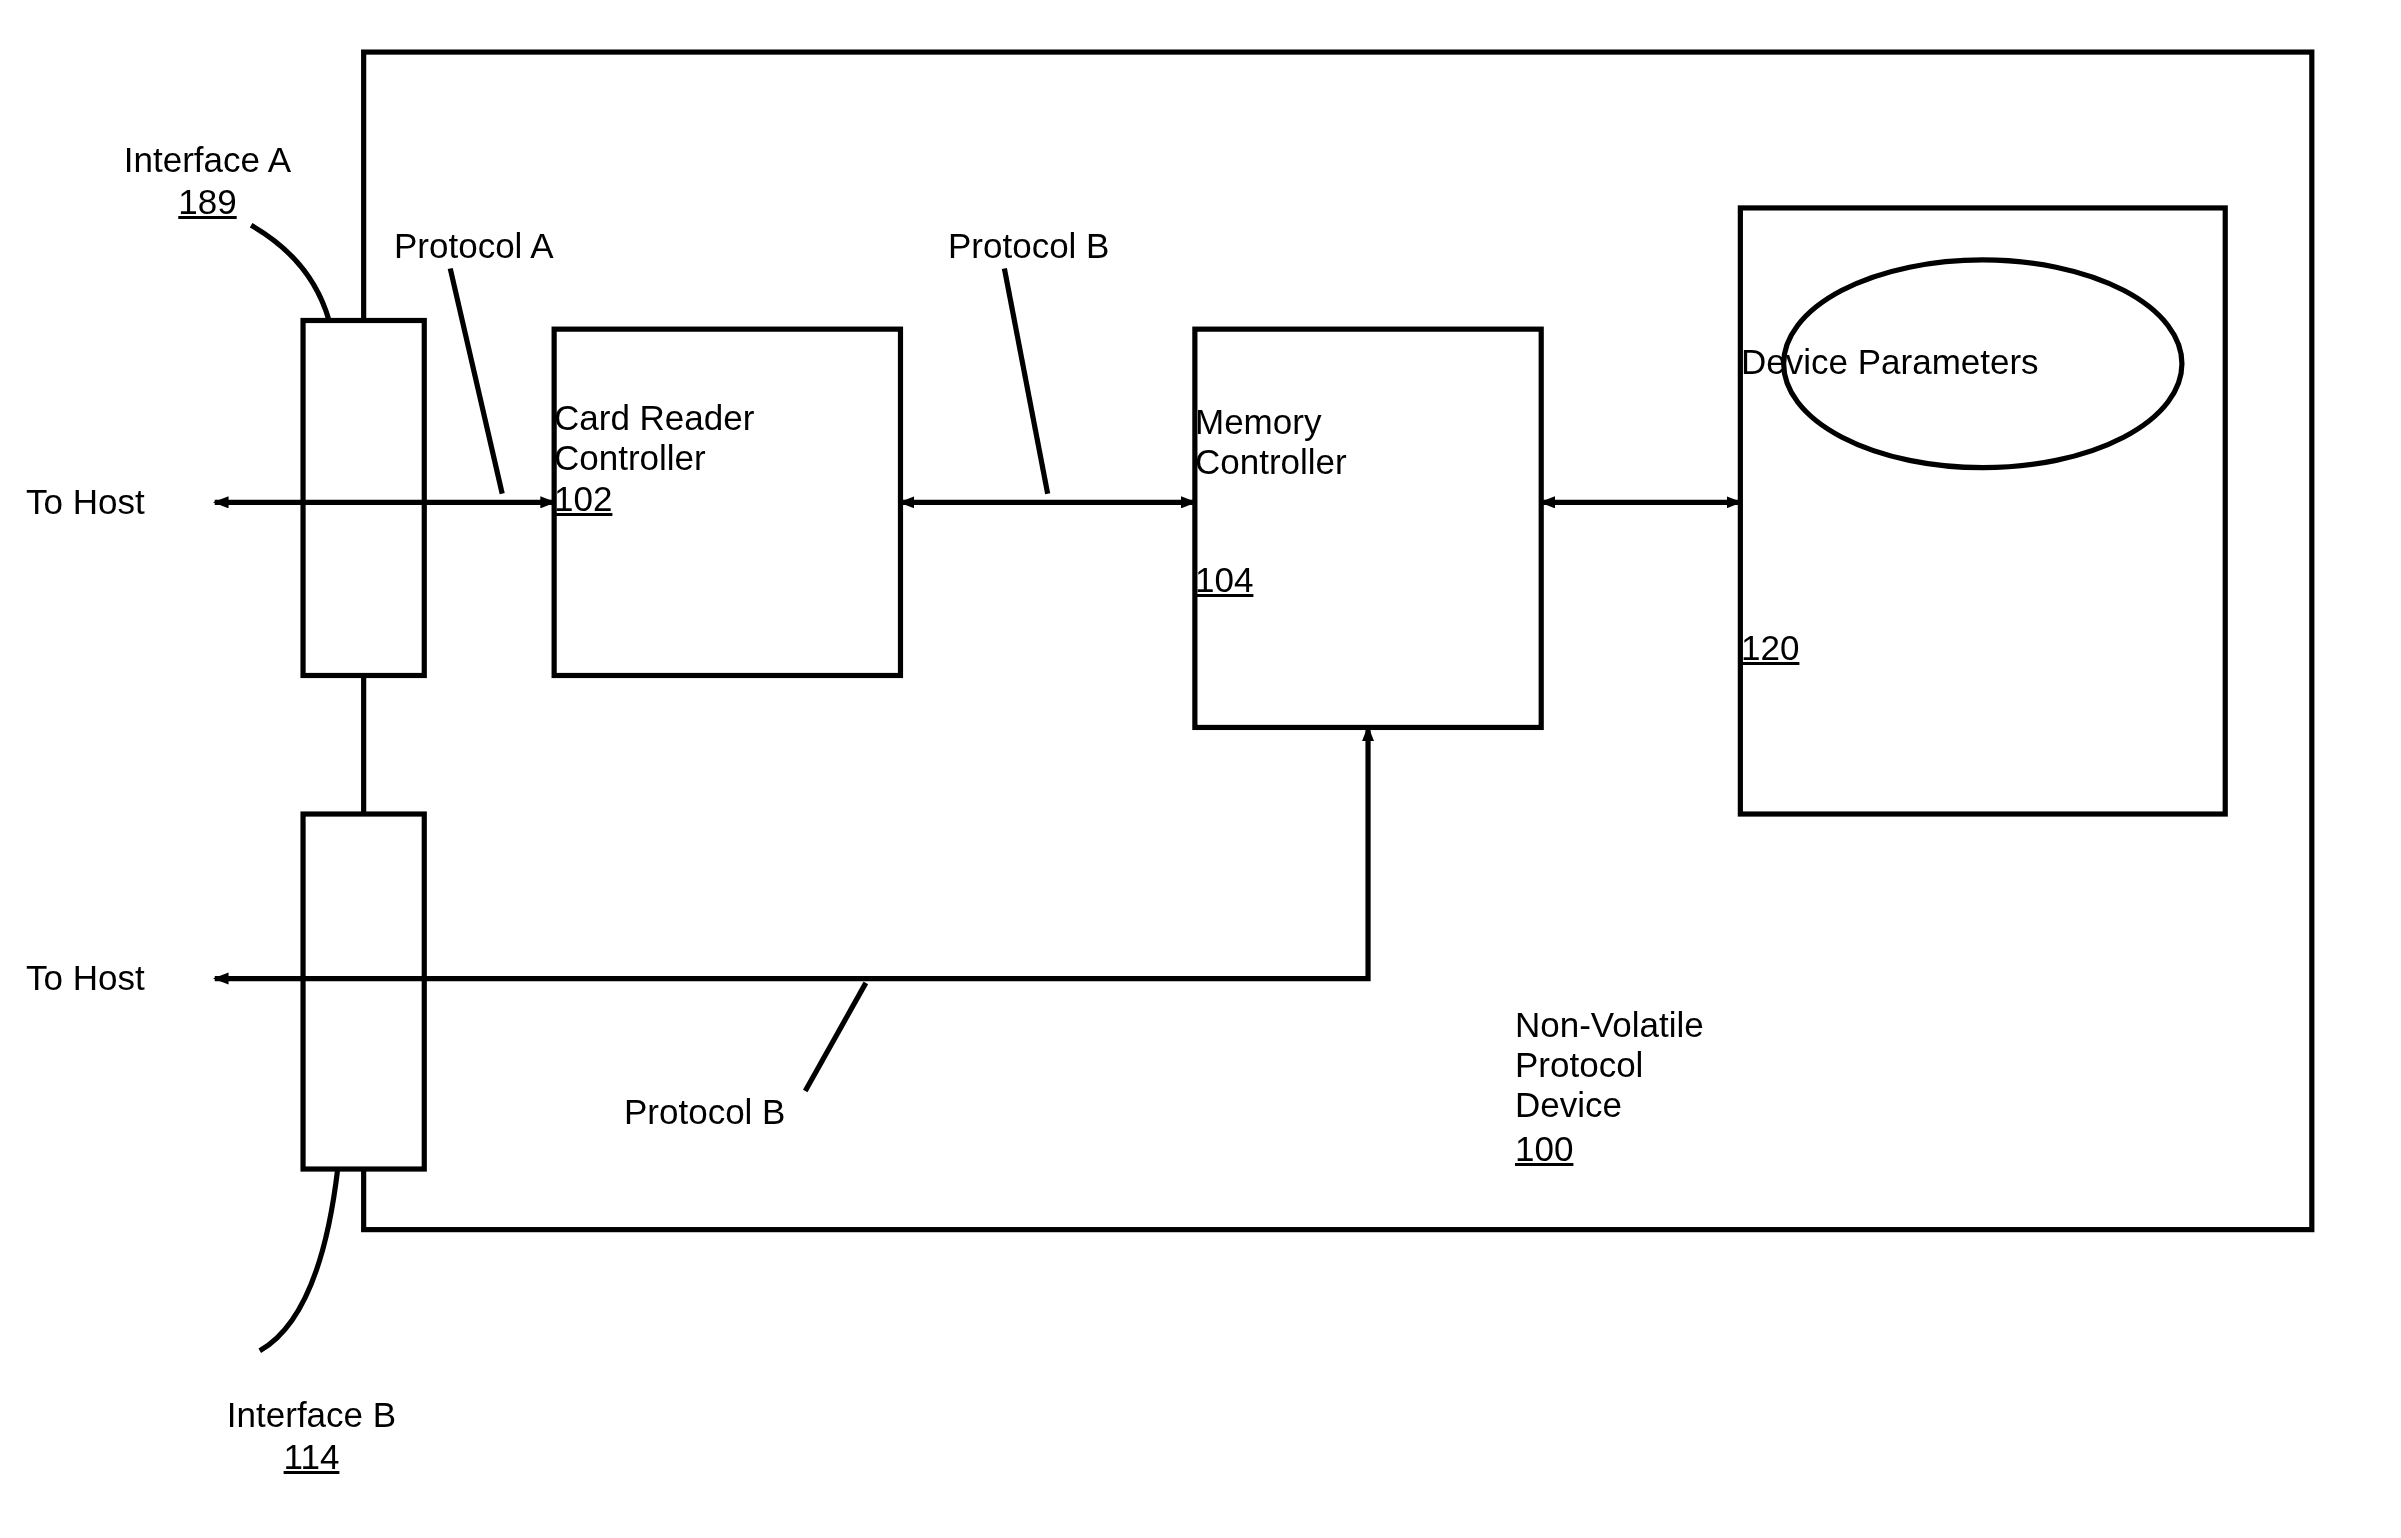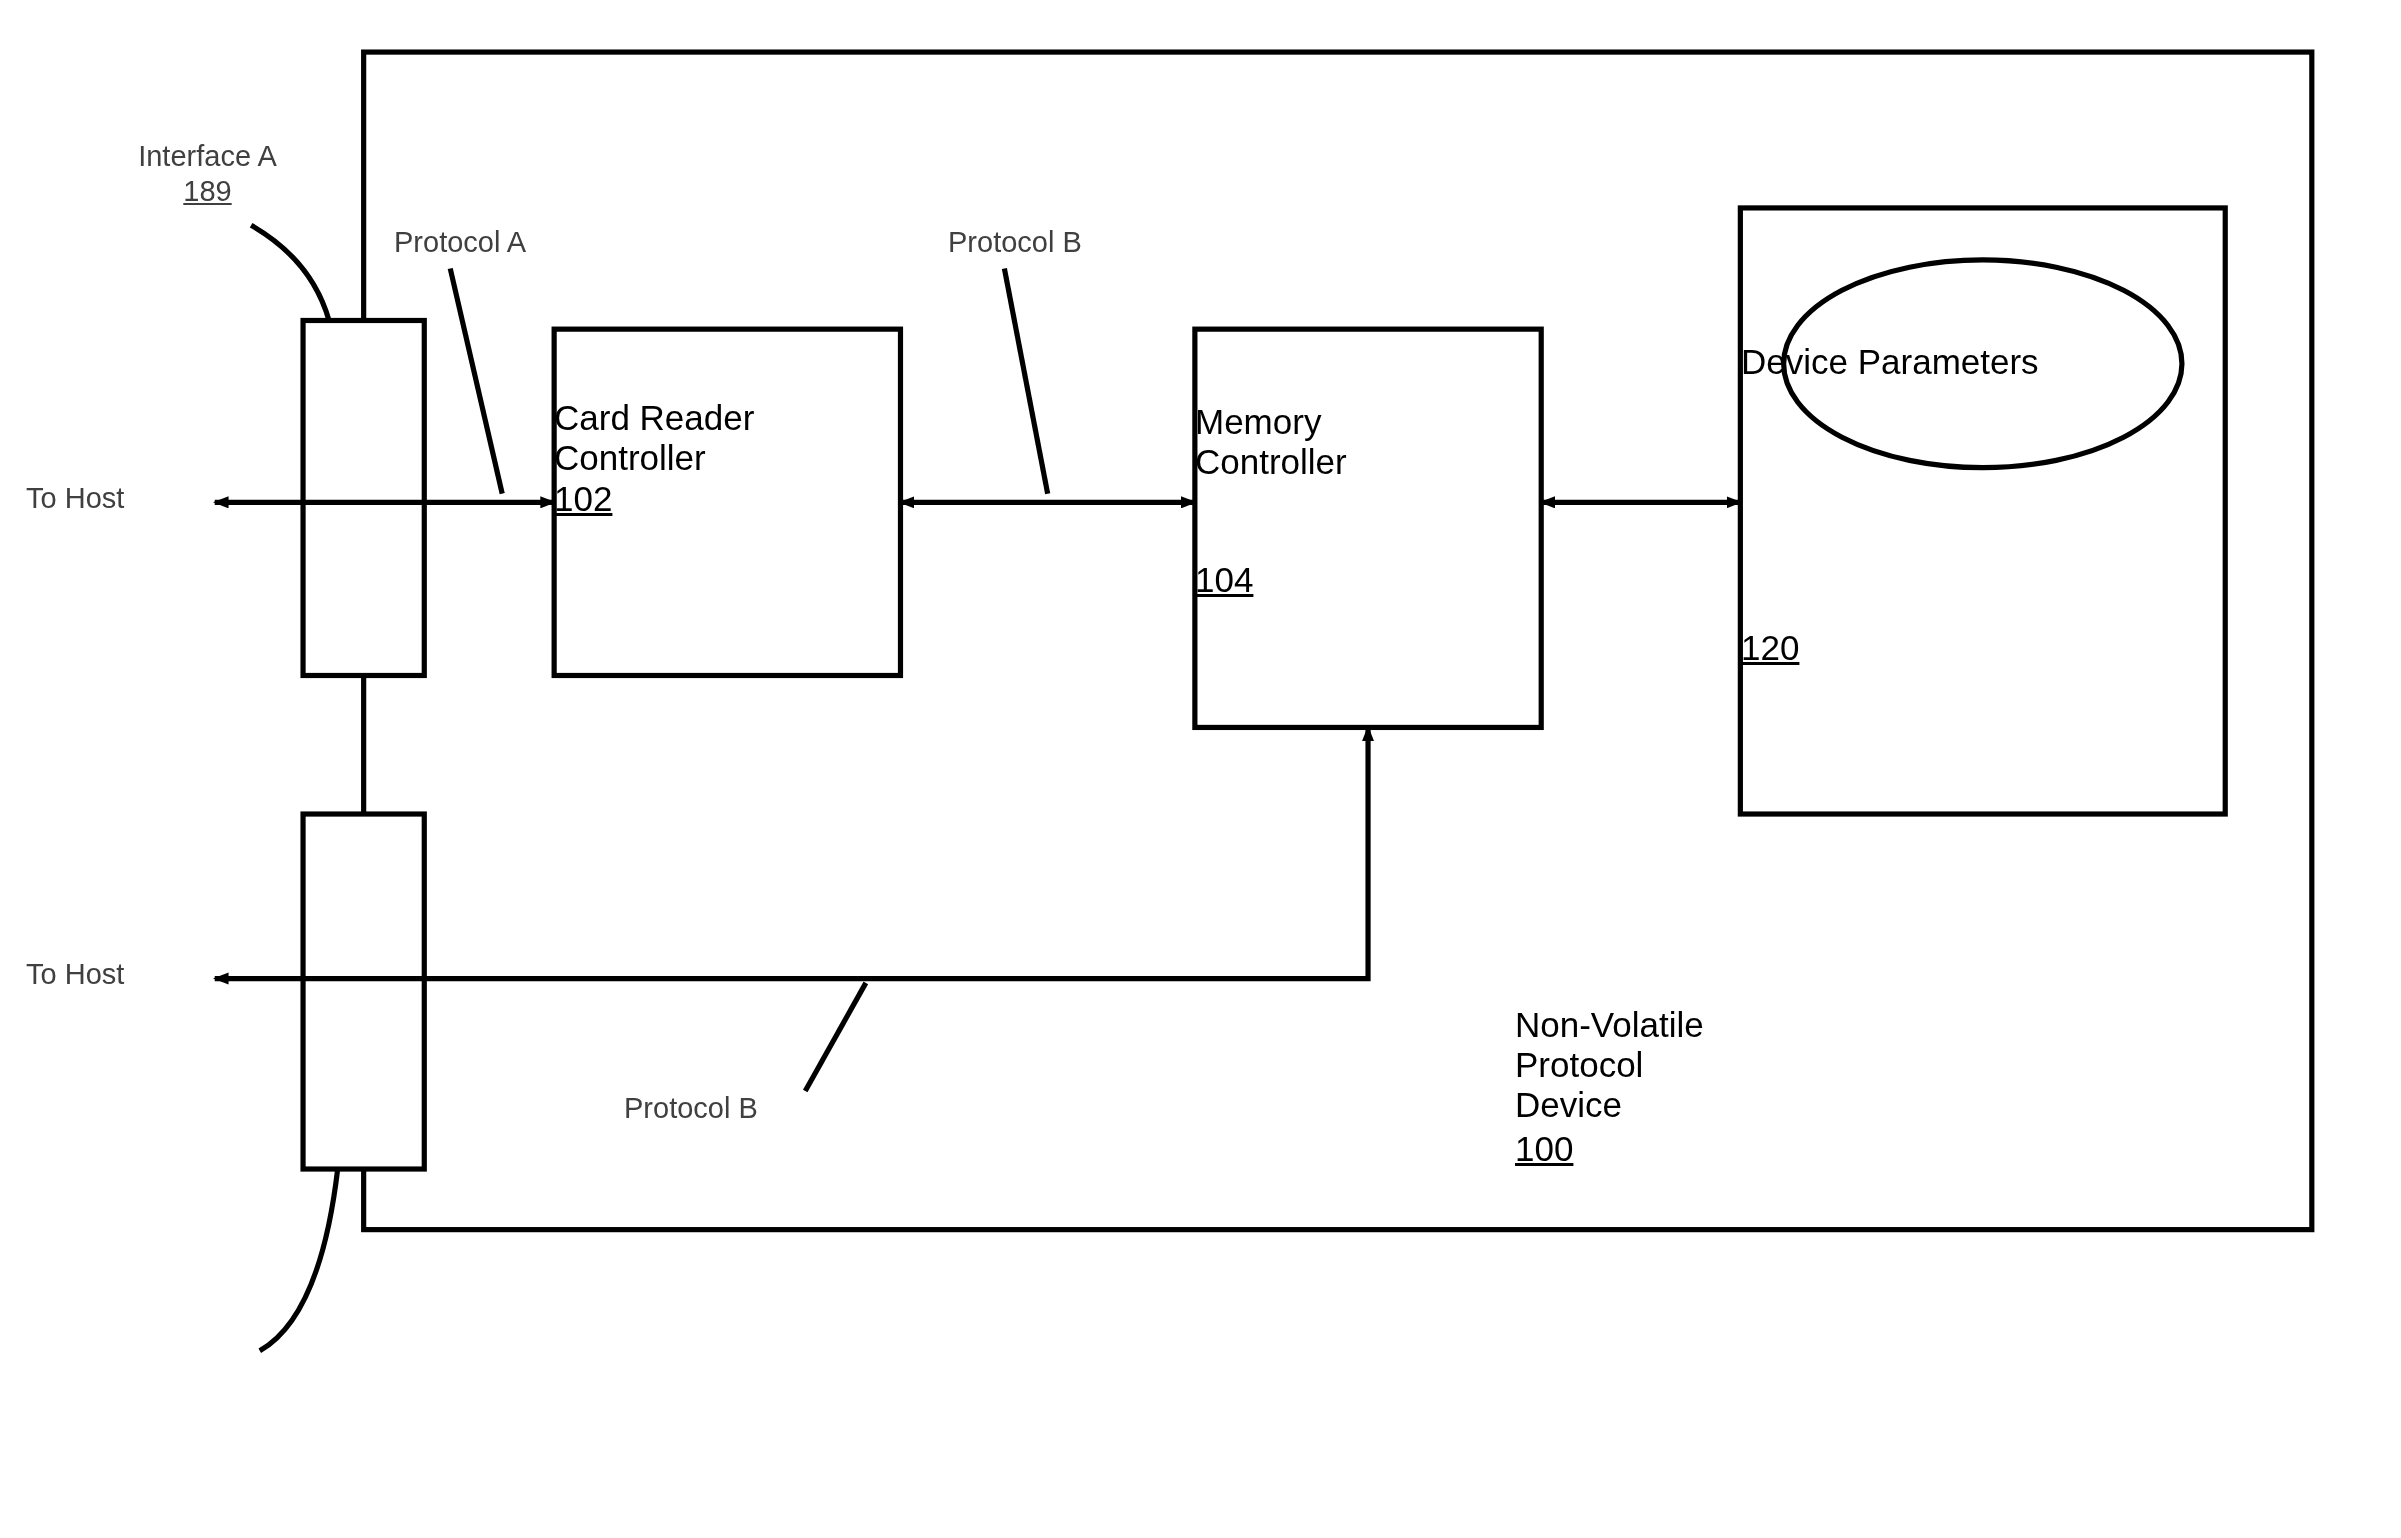--- a/index.html
+++ b/index.html
@@ -1,19 +1,19 @@
 <!DOCTYPE html>
 <html style="font-size:14px"><head>
   <meta charset="utf-8">
   <style>
     * { margin: 0; padding: 0; box-sizing: border-box; }
     body { background: #fff; font-family: Arial, Helvetica, sans-serif; }
     .stage { position: relative; width: 2401px; height: 1538px; }
     svg.wires { position: absolute; inset: 0; width: 100%; height: 100%; }
-    .label { position: absolute; font-size: 29px; color: #404040; line-height: 1.2; }
+    .label { position: absolute; font-size: 35px; color: #000000; line-height: 1.2; }
     .ref { text-decoration: underline; }
     .boxlabel { position: absolute; font-size: 35px; }
     .center { text-align: center; }
   </style>
 </head>
 <body>
 
 <div class="stage">
 
   <svg class="wires" viewBox="0 0 2773 1776">
@@ -60,20 +60,24 @@
   </svg>
 
   <div class="label center" style="left:95px; top:139px; width:225px;">
     <div>Interface A</div>
     <div class="ref">189</div>
   </div>
 
   <div class="label" style="left:26px; top:481px;">To Host</div>
   <div class="label" style="left:26px; top:957px;">To Host</div>
 
+  <div class="label center" style="left:199px; top:1394px; width:225px;">
+    <div>Interface B</div>
+    <div class="ref">114</div>
+  </div>
 
   <div class="label" style="left:394px; top:225px;">Protocol A</div>
   <div class="label" style="left:948px; top:225px;">Protocol B</div>
   <div class="label" style="left:624px; top:1091px;">Protocol B</div>
 
   <div class="boxlabel" style="left:554px; top:398px; width:346px;">
     <div>Card Reader</div>
     <div>Controller</div>
     <div class="ref" style="display:inline-block; margin-top:1px;">102</div>
   </div>

